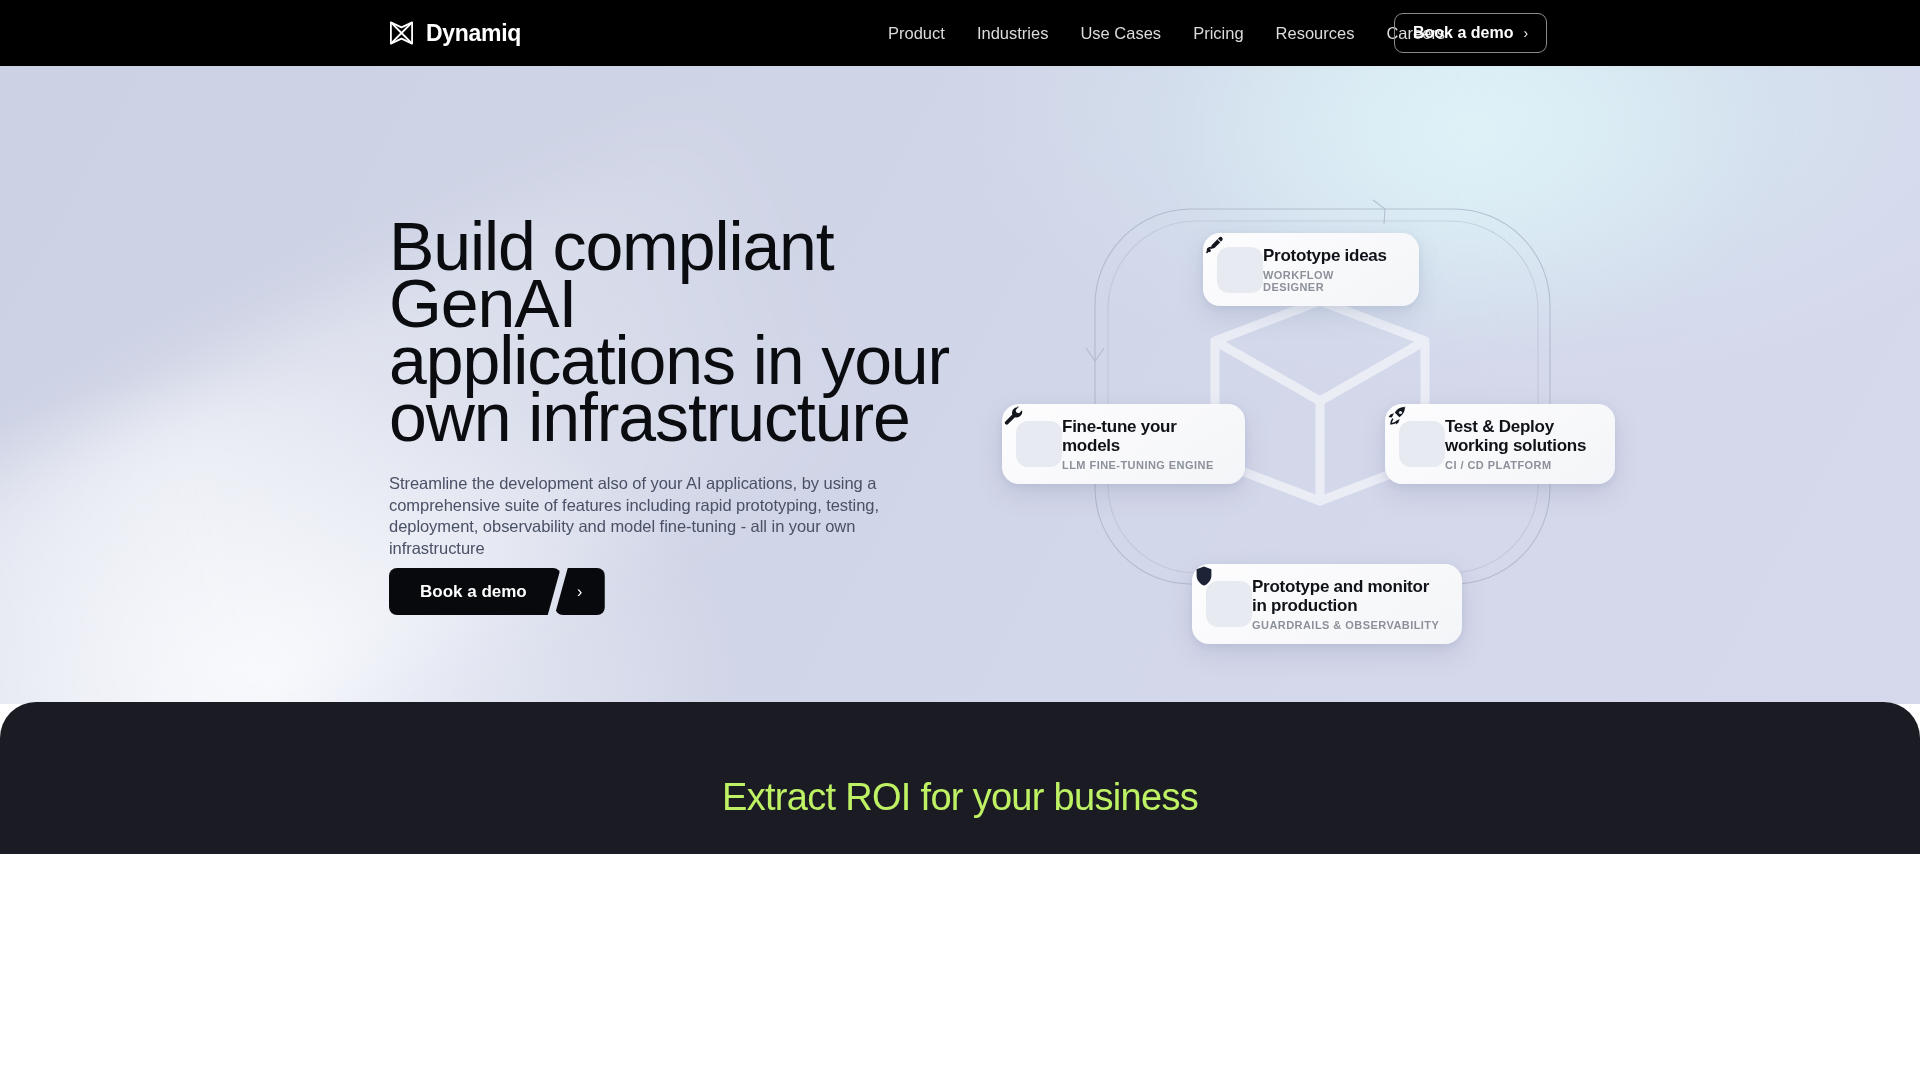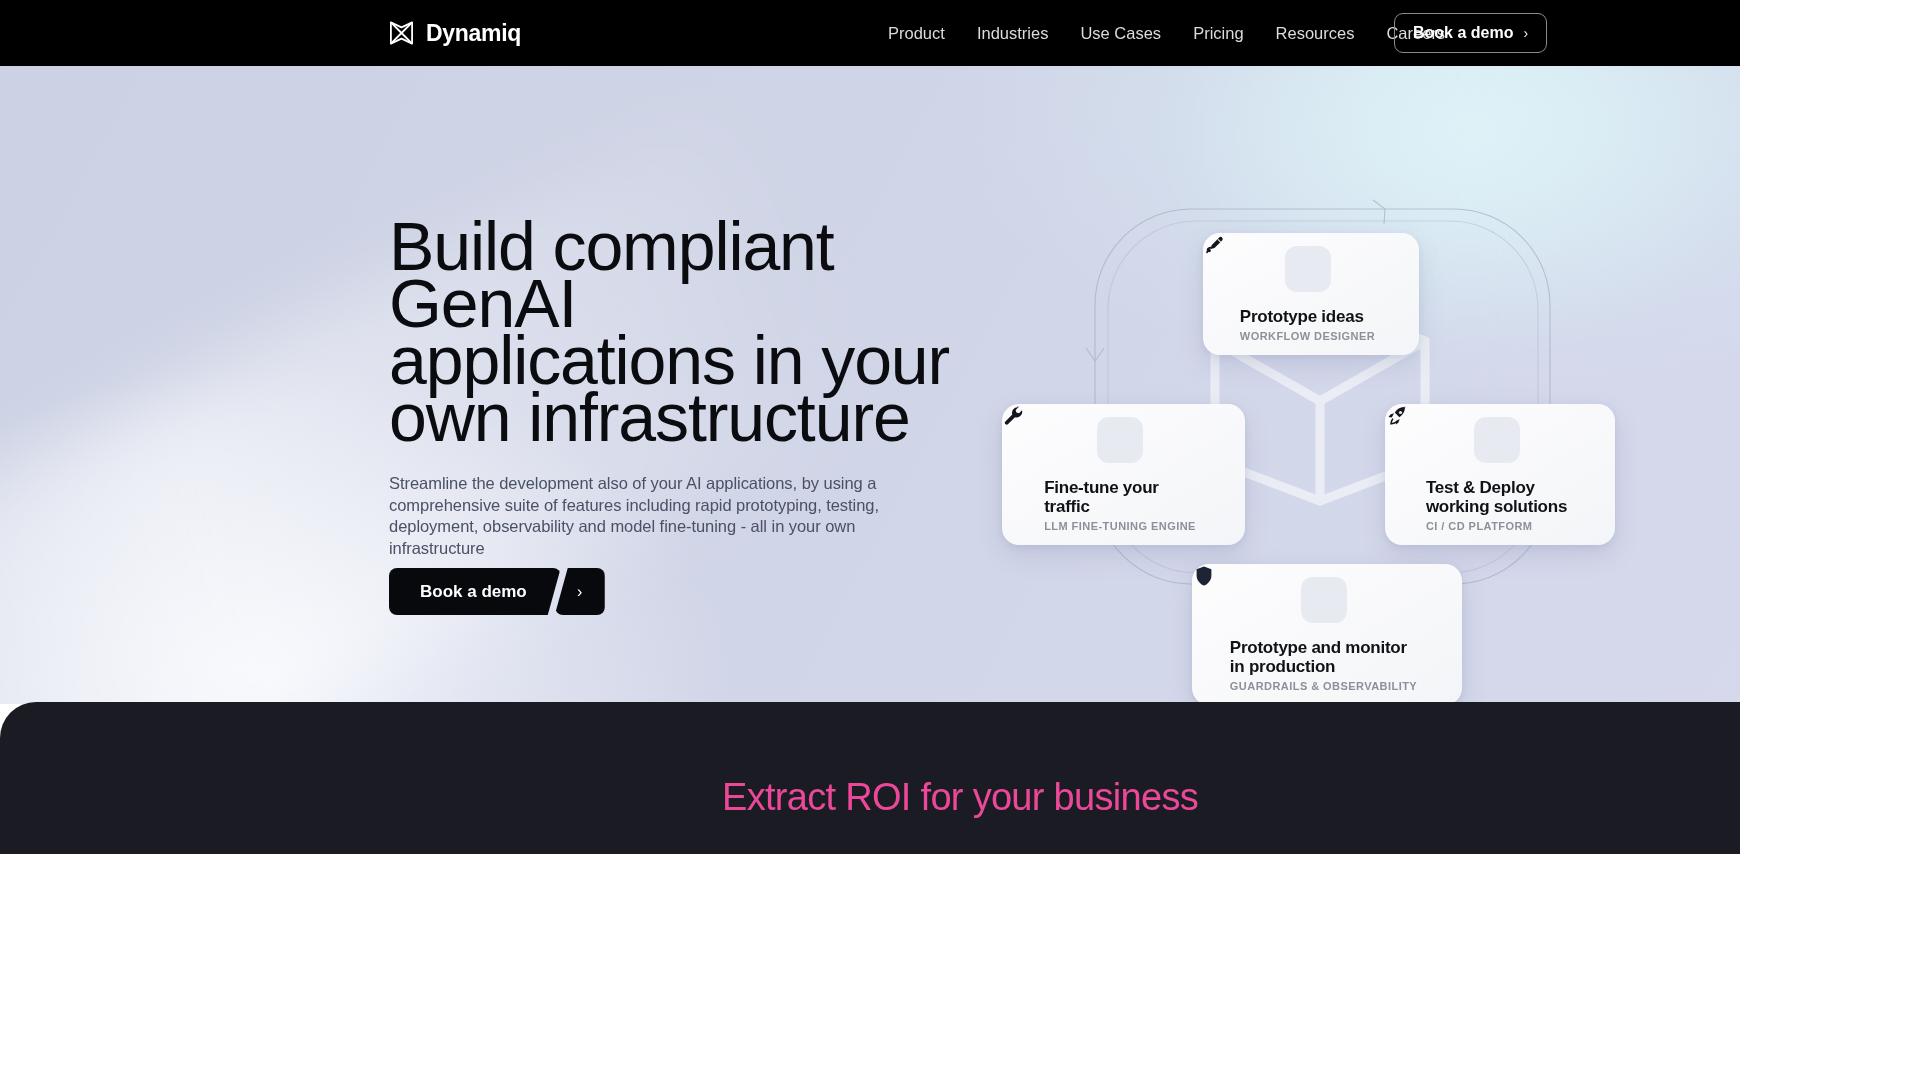--- a/index.html
+++ b/index.html
@@ -4,21 +4,21 @@
 <style>
   * { box-sizing: border-box; margin: 0; padding: 0; }
   html, body {
     width: 1920px; height: 1080px;
     overflow: hidden;
     font-family: "Liberation Sans", sans-serif;
     background: #fff;
   }
 
   
-  .page { position: relative; width: 1740px; height: 1080px; overflow: hidden; }
+  .page { position: relative; width: 1920px; height: 1080px; overflow: hidden; }
 
   
   .navbar {
     position: absolute; top: 0; left: 0;
     width: 1920px; height: 66px;
     background: #000;
     display: flex; align-items: center;
     z-index: 40;
   }
   .brand {
@@ -120,23 +120,21 @@
   .diagram { position: absolute; left: 1055px; top: 85px; width: 530px; height: 490px; }
   .diagram svg { position: absolute; left: 0; top: 0; }
 
   .dcard {
     position: absolute;
     background: linear-gradient(150deg, #fdfdfe 0%, #f4f5f8 100%);
     border-radius: 17px;
     box-shadow: 0 10px 26px rgba(86,97,135,.16), 0 2px 6px rgba(86,97,135,.10);
     display: flex; align-items: center;
     padding: 13px 21px 13px 14px;
-    gap: 15px;
     cursor: pointer;
-    flex-direction: column;
   }
   .dcard-icon {
     width: 46px; height: 46px; flex: 0 0 46px;
     border-radius: 12px;
     background: #e7eaf0;
     display: flex; align-items: center; justify-content: center;
   }
   .dcard-icon svg { display: block; }
   .dcard-title {
     font-size: 17px; line-height: 19px; font-weight: 700;
@@ -156,21 +154,21 @@
   
   .dark-section {
     position: absolute; left: 0; top: 702px;
     width: 1920px; height: 378px;
     background: #1b1c23;
     border-radius: 36px 36px 0 0;
   }
   .dark-title {
     position: absolute; left: 0; top: 74px; width: 1920px;
     text-align: center;
-    font-size: 38px; font-weight: 400; color: #ec4899;
+    font-size: 38px; font-weight: 400; color: #bef264;
     letter-spacing: -0.7px;
   }
 
   
   .cookie-banner {
     position: absolute; left: 0; bottom: 0;
     width: 1920px; height: 226px;
     background: #fff;
     z-index: 60;
   }
@@ -338,21 +336,21 @@
 
       <div class="dcard card-finetune">
         <div class="dcard-icon">
           <svg width="24" height="24" viewBox="0 0 24 24" fill="none">
             <path d="M15.6 3.2a5.6 5.6 0 0 0-5.3 7.3L3.4 17.4a1.9 1.9 0 0 0 2.7 2.7l6.9-6.9a5.6 5.6 0 0 0 7-6.9l-3 3-2.6-.7-.7-2.6 3-3a5.6 5.6 0 0 0-1.1-.8Z" fill="#14161e"></path>
           </svg>
         </div>
         <div>
           <div class="dcard-title">
             <span>Fine-tune your</span><br>
-            <span>traffic</span>
+            <span>models</span>
           </div>
           <div class="dcard-kicker">LLM FINE-TUNING ENGINE</div>
         </div>
       </div>
 
       <div class="dcard card-testdep">
         <div class="dcard-icon">
           <svg width="24" height="24" viewBox="0 0 24 24" fill="none">
             <path d="M20.8 3.2c-3.6-.5-7.2.8-9.6 3.6l-1.5 1.8 4.7 4.7 1.8-1.5c2.8-2.4 4.1-6 3.6-9.6Z" fill="#14161e"></path>
             <path d="M9.1 9.3 5.4 10.6 3.6 13l3.1 .5 2.4-4.2Z" fill="#14161e"></path>

